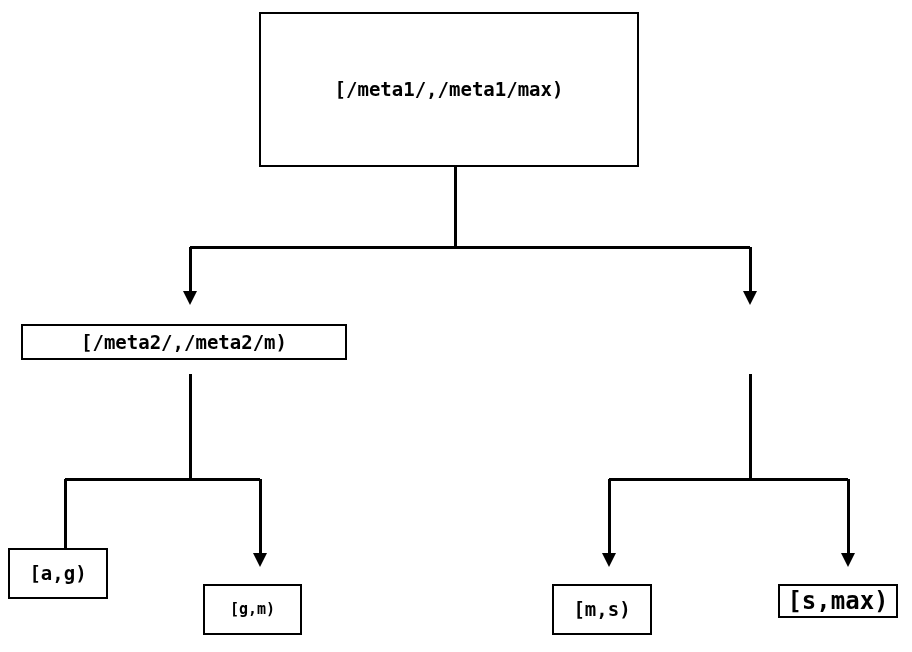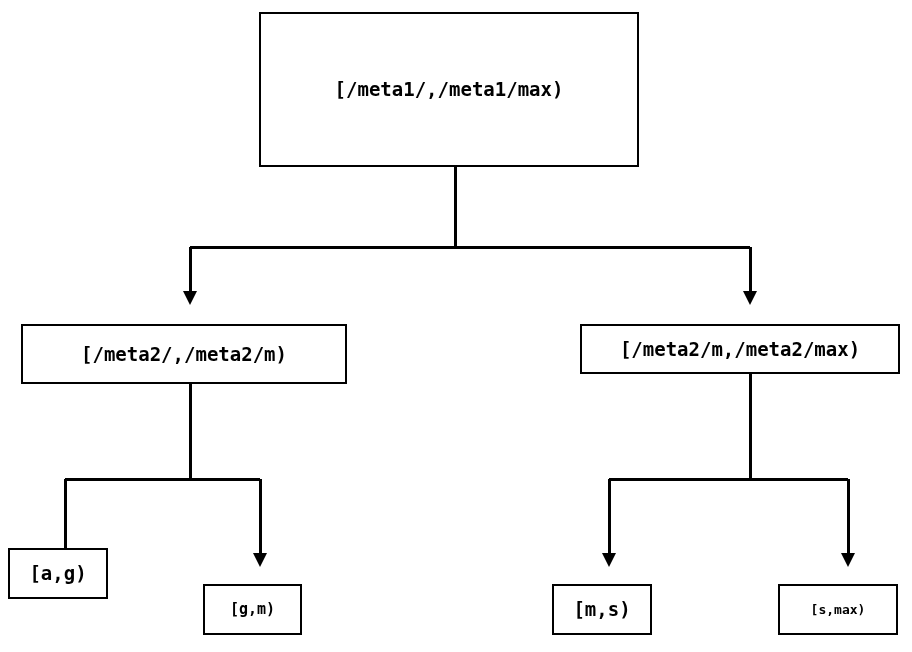--- a/index.html
+++ b/index.html
@@ -48,21 +48,21 @@
     top: 12px;
     width: 380px;
     height: 155px;
     font-size: 19px;
   }
   
   #node-mid-left {
     left: 21px;
     top: 324px;
     width: 326px;
-    height: 60px;
+    height: 36px;
     font-size: 19px;
   }
   #node-mid-right {
     left: 580px;
     top: 324px;
     width: 320px;
     height: 50px;
     font-size: 19px;
   }
   
@@ -85,22 +85,22 @@
     left: 552px;
     top: 584px;
     width: 100px;
     height: 51px;
     font-size: 19px;
   }
   #node-leaf-3 {
     left: 778px;
     top: 584px;
     width: 120px;
-    height: 51px;
-    font-size: 13px;
+    height: 34px;
+    font-size: 24px;
   }
 </style>
 </head>
 <body>
 
 <div id="canvas">
 
   <svg id="edges" width="912" height="652" viewBox="0 0 912 652" xmlns="http://www.w3.org/2000/svg">
     <g stroke="#000000" stroke-width="3" fill="none" shape-rendering="crispEdges">
 
@@ -133,23 +133,20 @@
   </svg>
 
   <div class="node" id="node-root">
     <span class="node-label">[/meta1/,/meta1/max)</span>
   </div>
 
   <div class="node" id="node-mid-left">
     <span class="node-label">[/meta2/,/meta2/m)</span>
   </div>
 
-  <div class="node" id="node-mid-right">
-    <span class="node-label">[/meta2/m,/meta2/max)</span>
-  </div>
 
   <div class="node" id="node-leaf-0">
     <span class="node-label">[a,g)</span>
   </div>
 
   <div class="node" id="node-leaf-1">
     <span class="node-label">[g,m)</span>
   </div>
 
   <div class="node" id="node-leaf-2">

